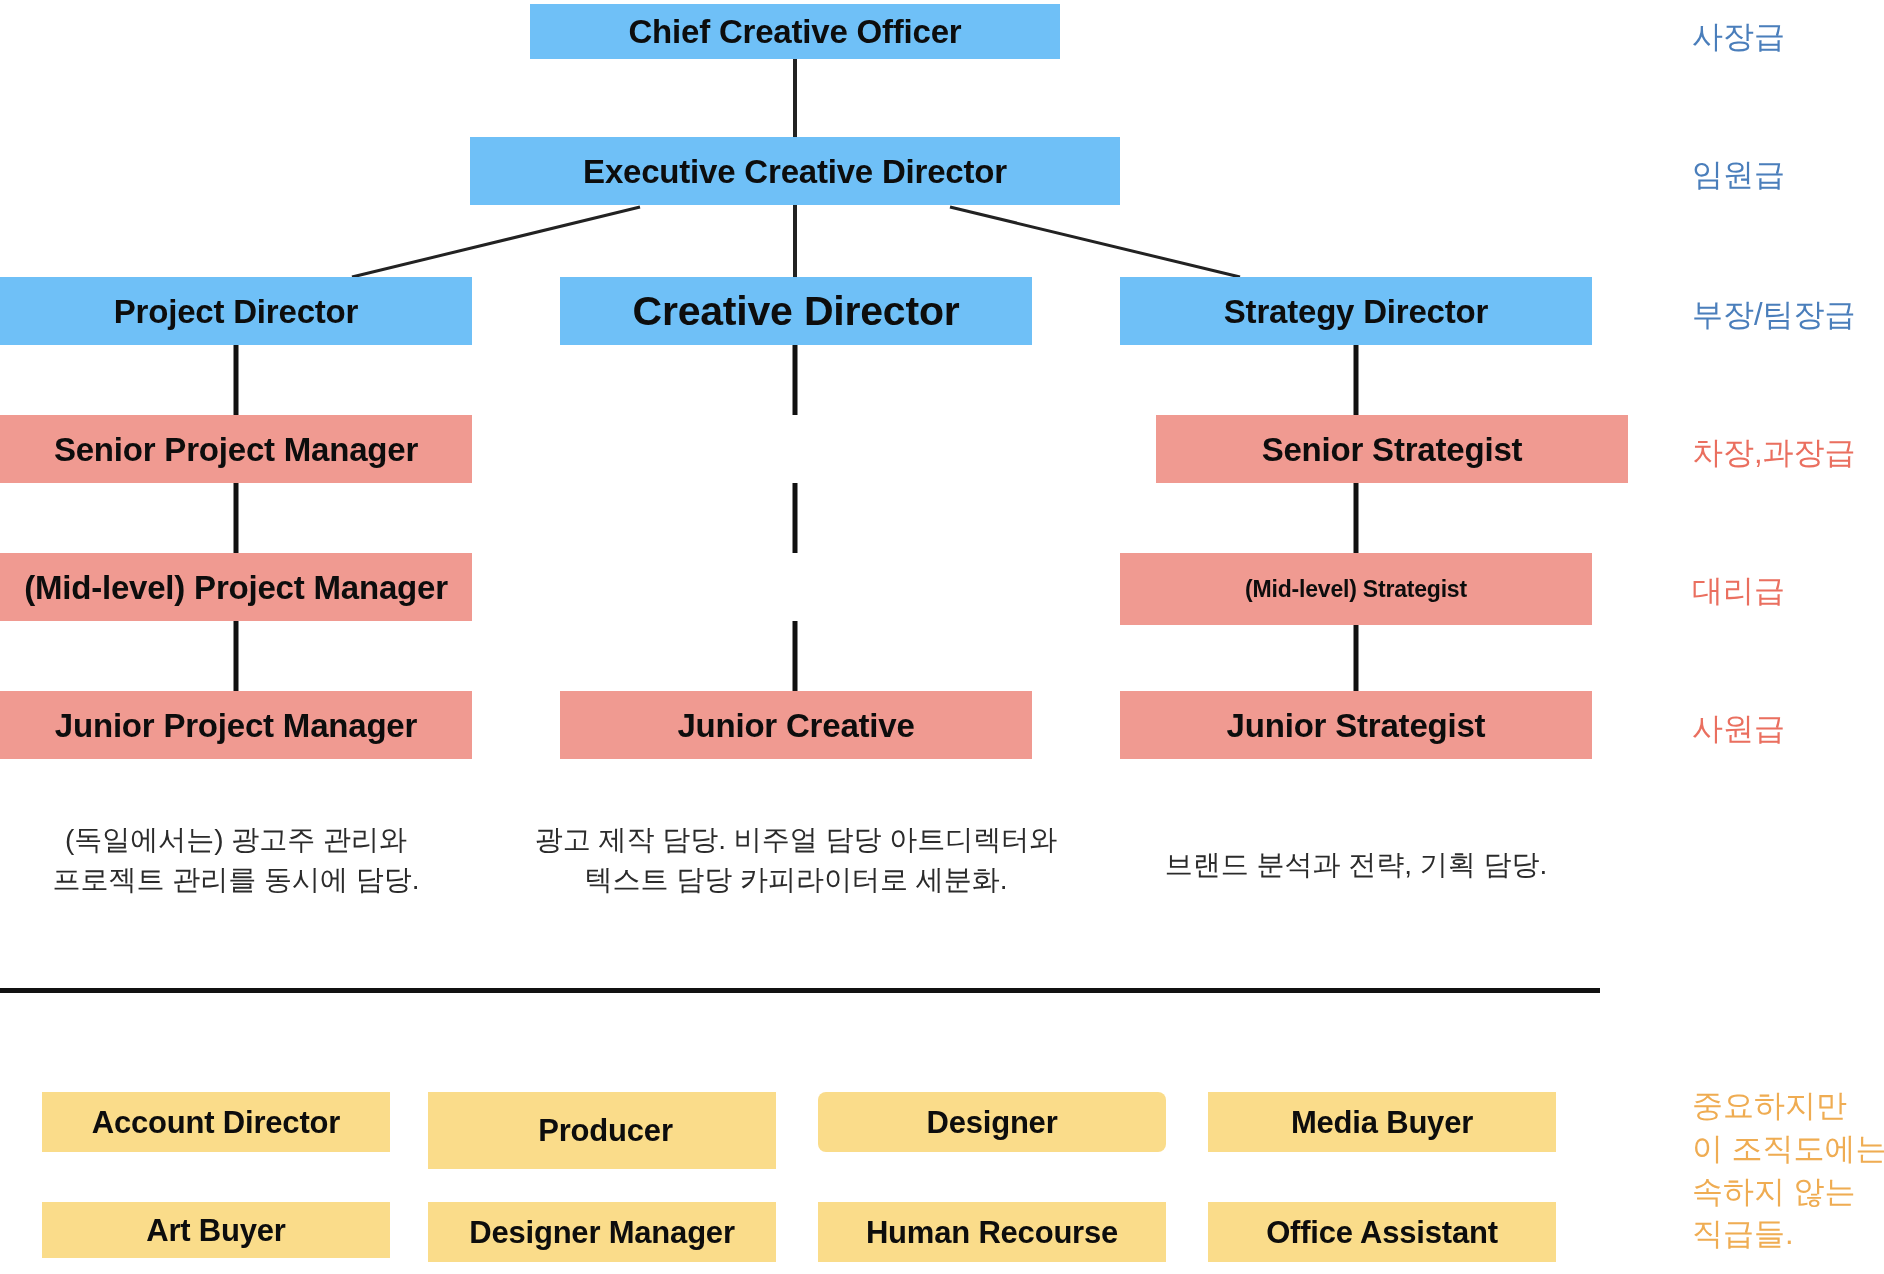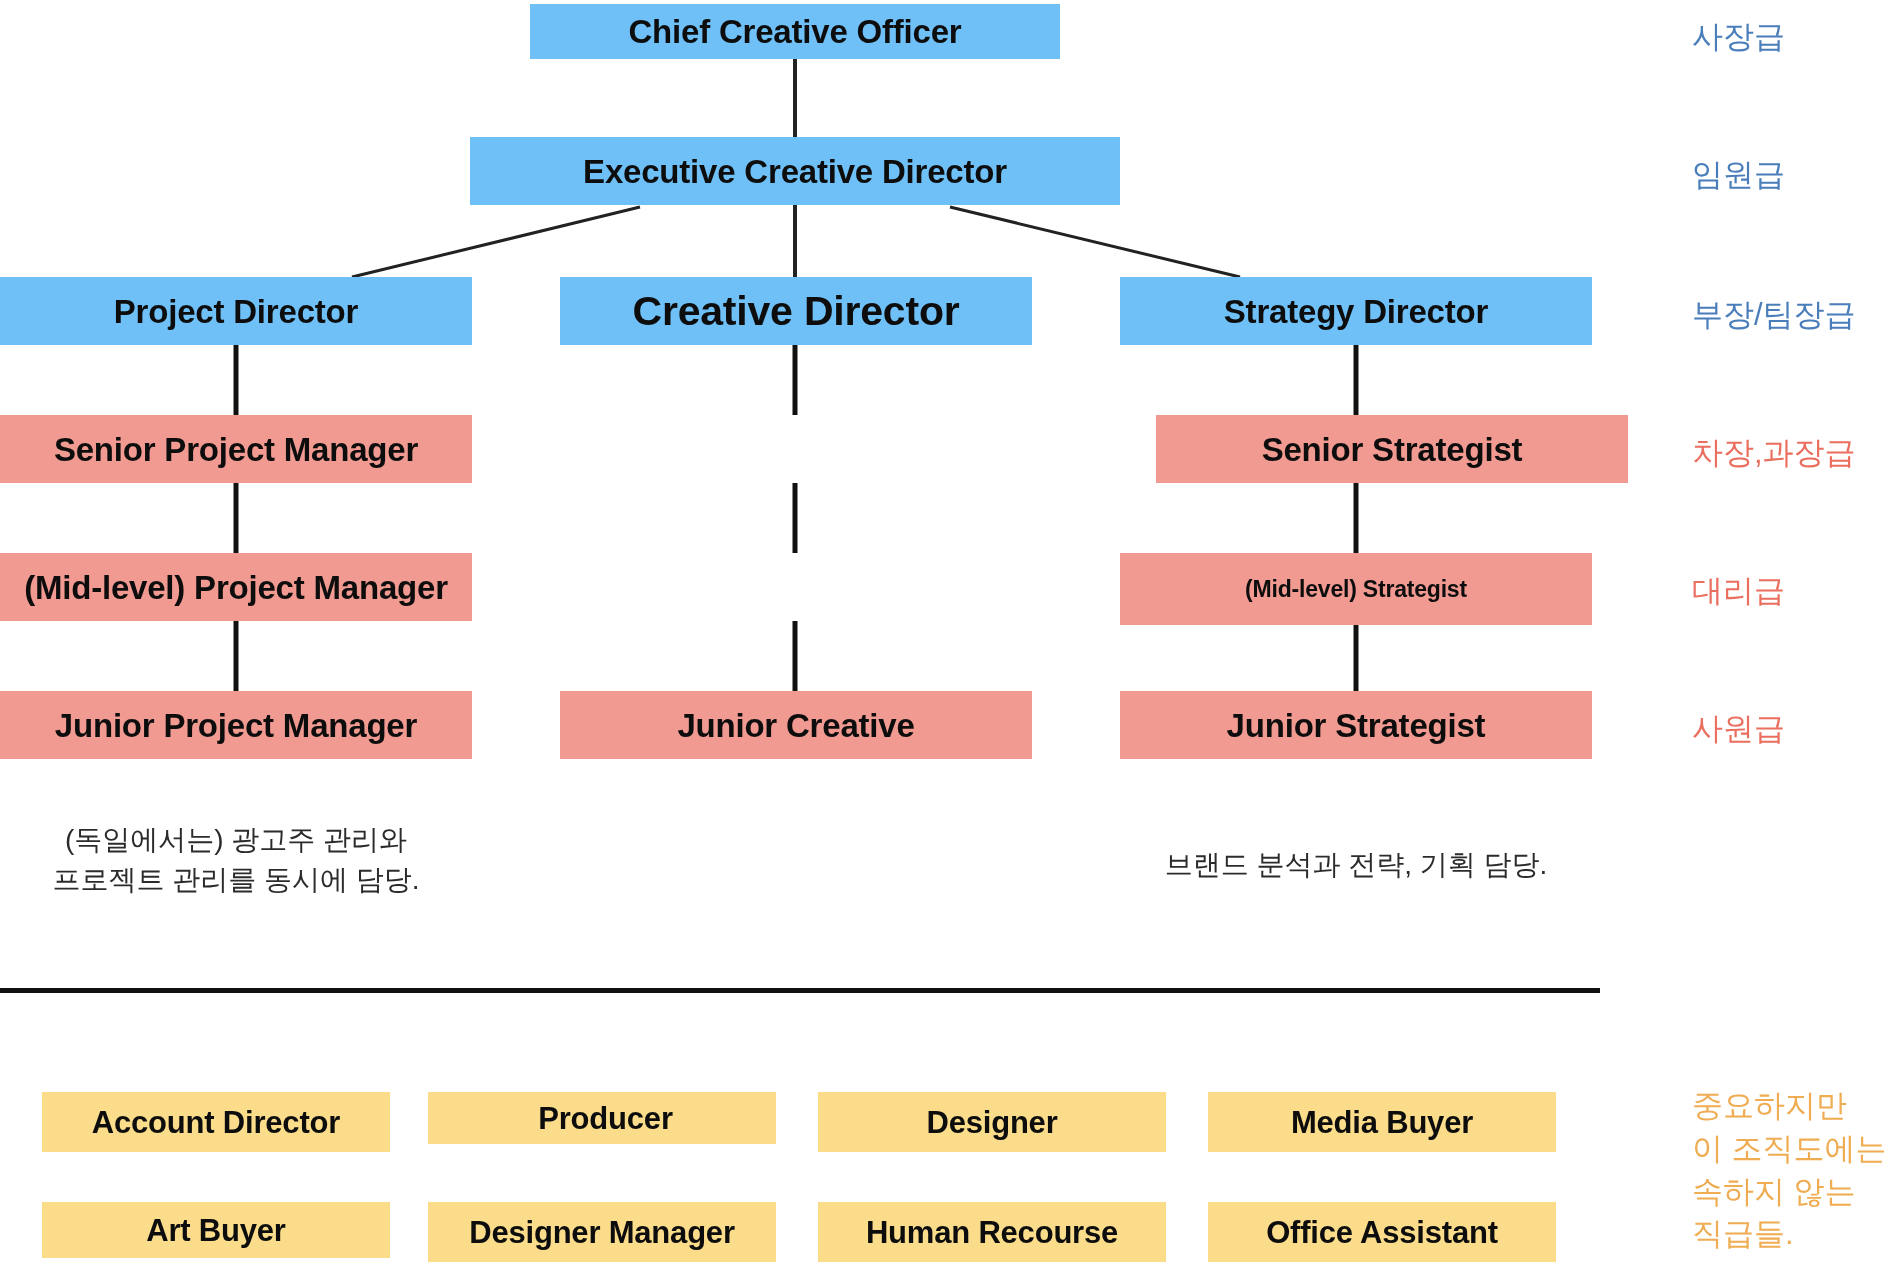--- a/index.html
+++ b/index.html
@@ -123,27 +123,29 @@
 
   <div class="lvl-label blue" style="left:1692px; top:16px;">사장급</div>
   <div class="lvl-label blue" style="left:1692px; top:154px;">임원급</div>
   <div class="lvl-label blue" style="left:1692px; top:294px;">부장/팀장급</div>
   <div class="lvl-label pink" style="left:1692px; top:432px;">차장,과장급</div>
   <div class="lvl-label pink" style="left:1692px; top:570px;">대리급</div>
   <div class="lvl-label pink" style="left:1692px; top:708px;">사원급</div>
 
   <div class="desc" style="left:0px; top:820px; width:472px;">(독일에서는) 광고주 관리와
 프로젝트 관리를 동시에 담당.</div>
+  <div class="desc" style="left:520px; top:820px; width:552px;">광고 제작 담당. 비주얼 담당 아트디렉터와
+텍스트 담당 카피라이터로 세분화.</div>
   <div class="desc" style="left:1120px; top:845px; width:472px;">브랜드 분석과 전략, 기획 담당.</div>
 
   <div class="divider" style="left:0px; top:988px; width:1600px; height:5px;"></div>
 
   <div class="box yellow" style="left:42px; top:1092px; width:348px; height:60px; font-size:31px;">Account Director</div>
-  <div class="box yellow" style="left:428px; top:1092px; width:348px; height:52px; font-size:31px;padding-left:7px;">Producer</div>
-  <div class="box yellow" style="left:818px; top:1092px; width:348px; height:60px; font-size:31px;">Designer</div>
+  <div class="box yellow" style="left:428px; top:1092px; width:348px; height:77px; font-size:31px;padding-left:7px;">Producer</div>
+  <div class="box yellow" style="left:818px; top:1092px; width:348px; height:60px; font-size:31px;border-radius:8px;">Designer</div>
   <div class="box yellow" style="left:1208px; top:1092px; width:348px; height:60px; font-size:31px;">Media Buyer</div>
 
   <div class="box yellow" style="left:42px; top:1202px; width:348px; height:56px; font-size:31px;">Art Buyer</div>
   <div class="box yellow" style="left:428px; top:1202px; width:348px; height:60px; font-size:31px;">Designer Manager</div>
   <div class="box yellow" style="left:818px; top:1202px; width:348px; height:60px; font-size:31px;">Human Recourse</div>
   <div class="box yellow" style="left:1208px; top:1202px; width:348px; height:60px; font-size:31px;">Office Assistant</div>
 
   <div class="note-block" style="left:1692px; top:1085px;">중요하지만
 이 조직도에는
 속하지 않는

